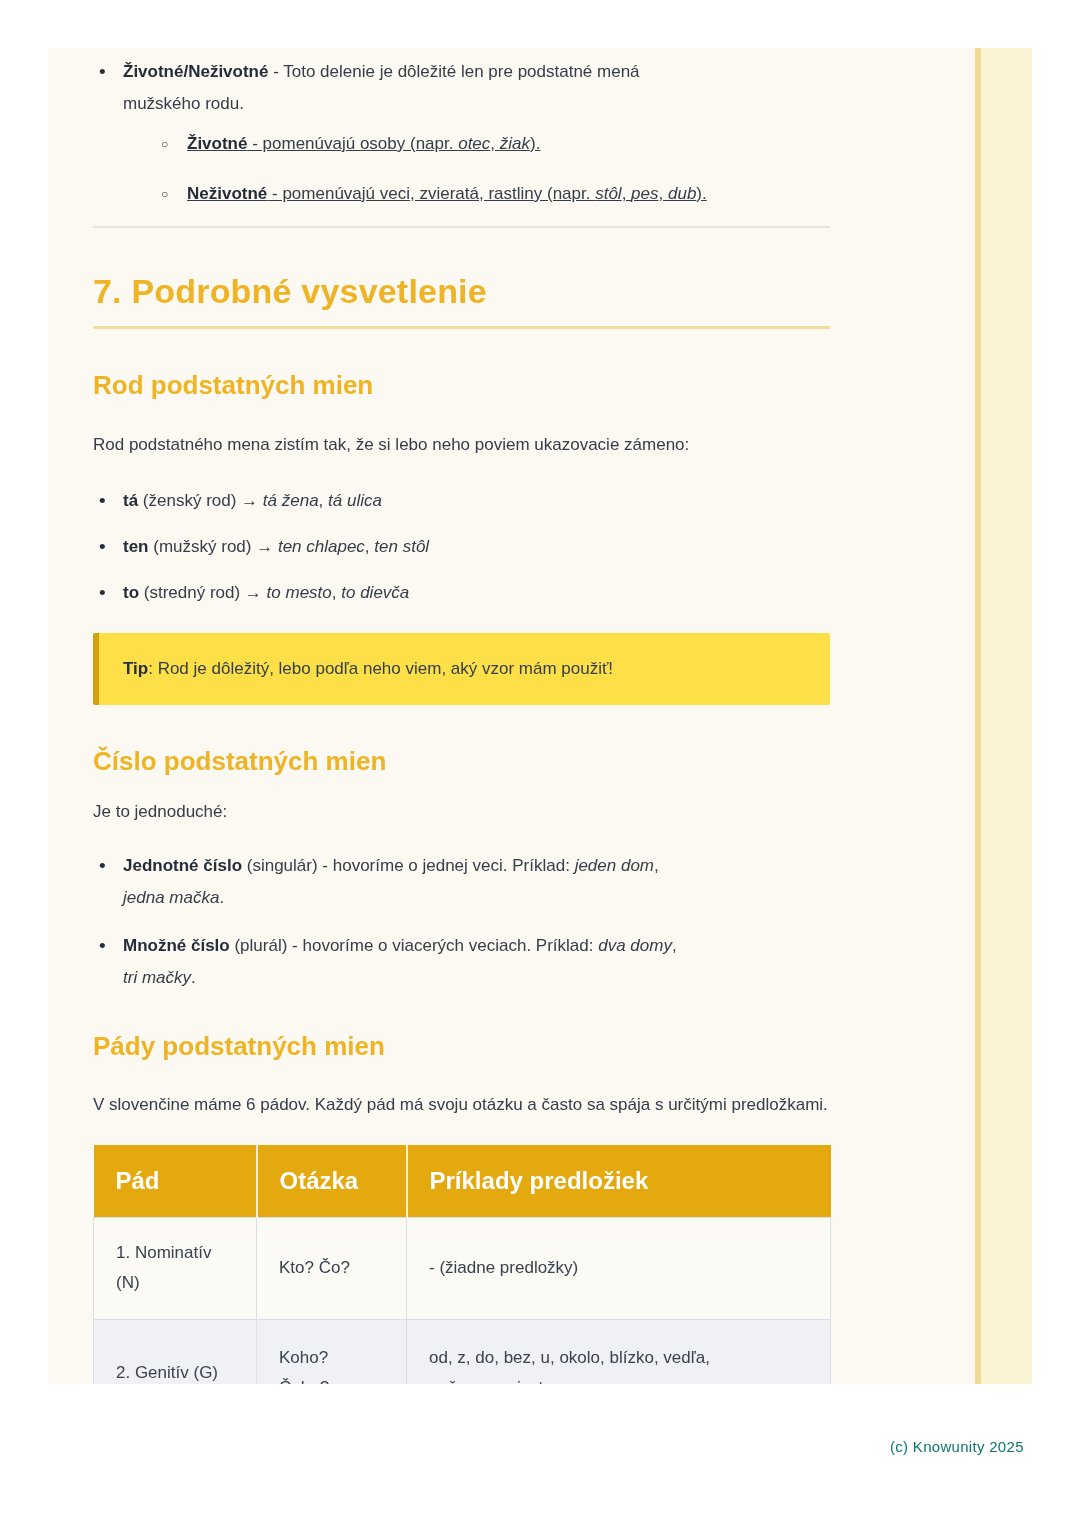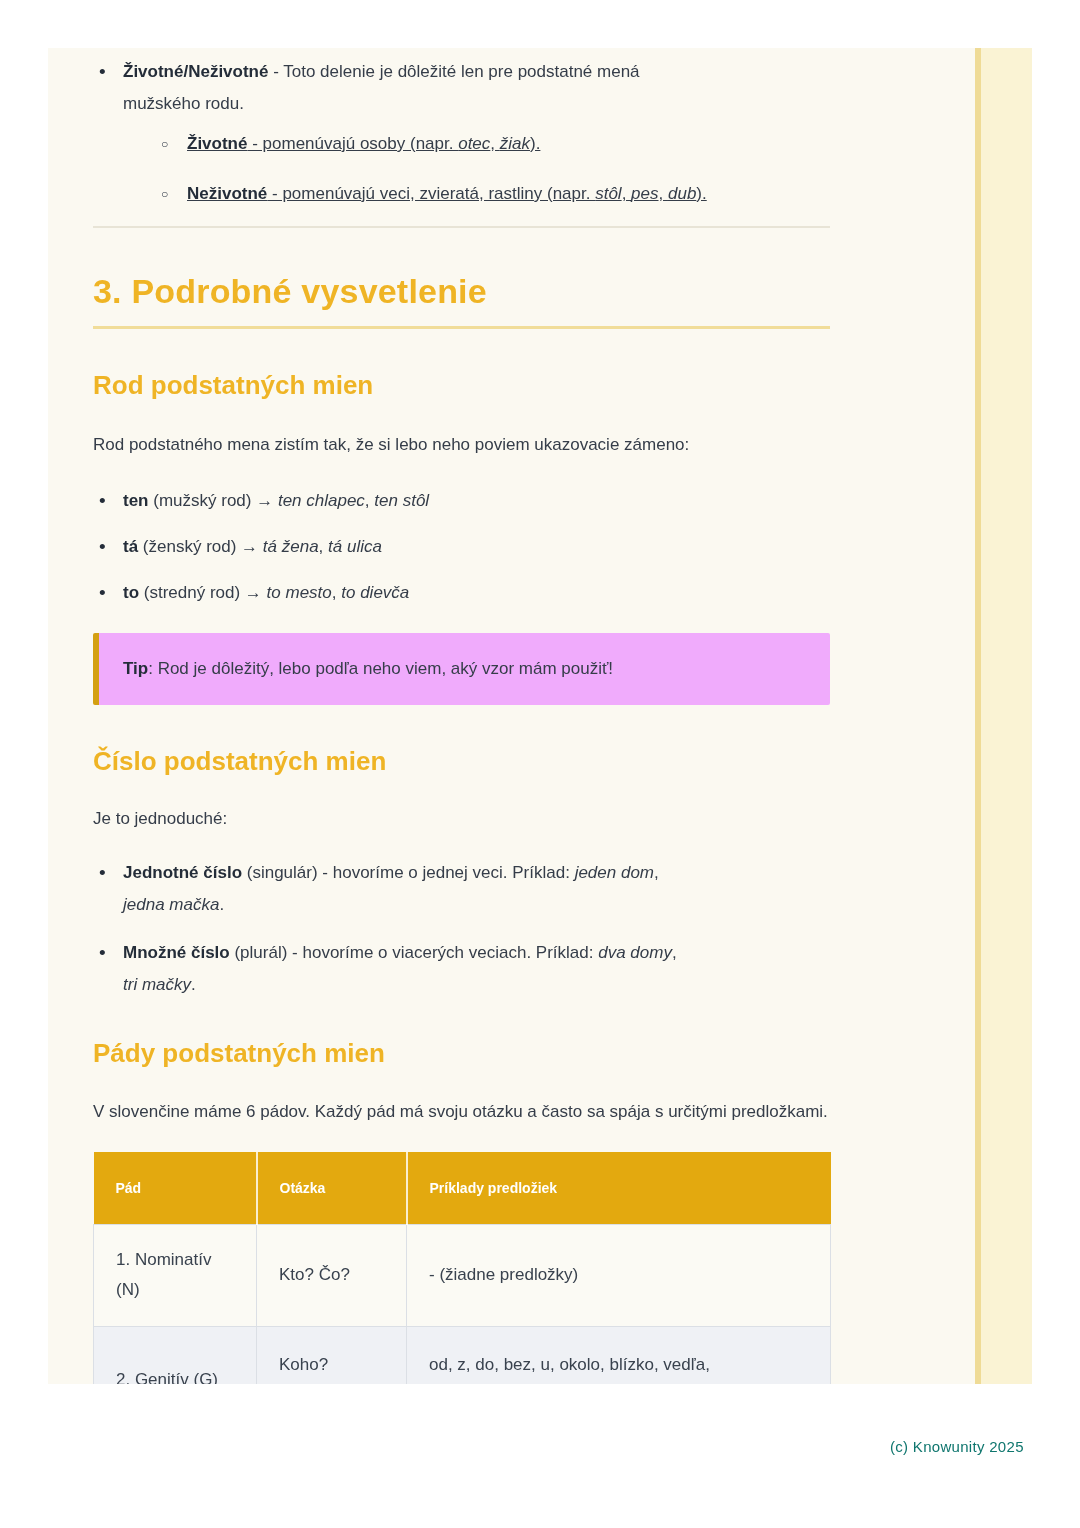--- a/index.html
+++ b/index.html
@@ -57,47 +57,47 @@
     padding-bottom:14px;
     border-bottom:3px solid #f1dd99;
   }
   h2.h3 {
     margin-top:40px;
     font-size:26px; line-height:32px; font-weight:700;
     color:#efb425;
   }
   h2.h3.tight { margin-top:36px; }
   p.para { margin-top:28px; line-height:32px; }
-  p.para-sm { margin-top:26px; line-height:32px; }
+  p.para-sm { margin-top:19px; line-height:32px; }
   ul.spaced { margin-top:24px; }
   ul.spaced > li + li { margin-top:14px; }
   ul.spaced2 { margin-top:22px; }
   ul.spaced2 > li + li { margin-top:16px; }
   .tip {
     margin-top:24px;
-    background:#f0abfc;
+    background:#fde047;
     border-left:6px solid #d4a012;
     border-radius:2px;
     padding:20px 24px;
   }
   .tip p { line-height:32px; }
   p.just {
     margin-top:24px; line-height:37px;
     text-align:justify;
   }
   table.cases {
     margin-top:22px;
     width:737px; table-layout:fixed;
     border-collapse:collapse;
     font-size:17px;
   }
   col.c1 { width:163px; } col.c2 { width:150px; } col.c3 { width:424px; }
   th {
     height:72px; background:#e3a90f; color:#ffffff;
-    font-weight:700; font-size:14px; text-align:left;
+    font-weight:700; font-size:24px; text-align:left;
     padding:0 22px; vertical-align:middle;
     border-right:2px solid rgba(255,255,255,0.8);
   }
   th:last-child { border-right:none; }
   td {
     padding:18px 22px; line-height:30px;
     vertical-align:middle; color:#39424e;
     border:1px solid #dbdfe5;
   }
   tr.r1 td { background:#fbfaf4; height:102px; }
@@ -126,31 +126,31 @@
           </li>
           <li>
             <span><span class="sb">Neživotné</span><span> - pomenúvajú veci, zvieratá, rastliny (napr. </span><span class="si">stôl</span><span>, </span><span class="si">pes</span><span>, </span><span class="si">dub</span><span>).</span></span>
           </li>
         </ul>
       </li>
     </ul>
 
     <hr class="divider">
 
-    <h1 class="h2">3. Podrobné vysvetlenie</h1>
+    <h1 class="h2">7. Podrobné vysvetlenie</h1>
 
     <h2 class="h3">Rod podstatných mien</h2>
     <p class="para">Rod podstatného mena zistím tak, že si lebo neho poviem ukazovacie zámeno:</p>
 
     <ul class="l1 spaced">
       <li>
+        <span><span class="sb">tá</span><span> (ženský rod) → </span><span class="si">tá žena</span><span>, </span><span class="si">tá ulica</span></span>
+      </li>
+      <li>
         <span><span class="sb">ten</span><span> (mužský rod) → </span><span class="si">ten chlapec</span><span>, </span><span class="si">ten stôl</span></span>
-      </li>
-      <li>
-        <span><span class="sb">tá</span><span> (ženský rod) → </span><span class="si">tá žena</span><span>, </span><span class="si">tá ulica</span></span>
       </li>
       <li>
         <span><span class="sb">to</span><span> (stredný rod) → </span><span class="si">to mesto</span><span>, </span><span class="si">to dievča</span></span>
       </li>
     </ul>
 
     <div class="tip">
       <p><span class="sb">Tip</span><span>: Rod je dôležitý, lebo podľa neho viem, aký vzor mám použiť!</span></p>
     </div>
 

